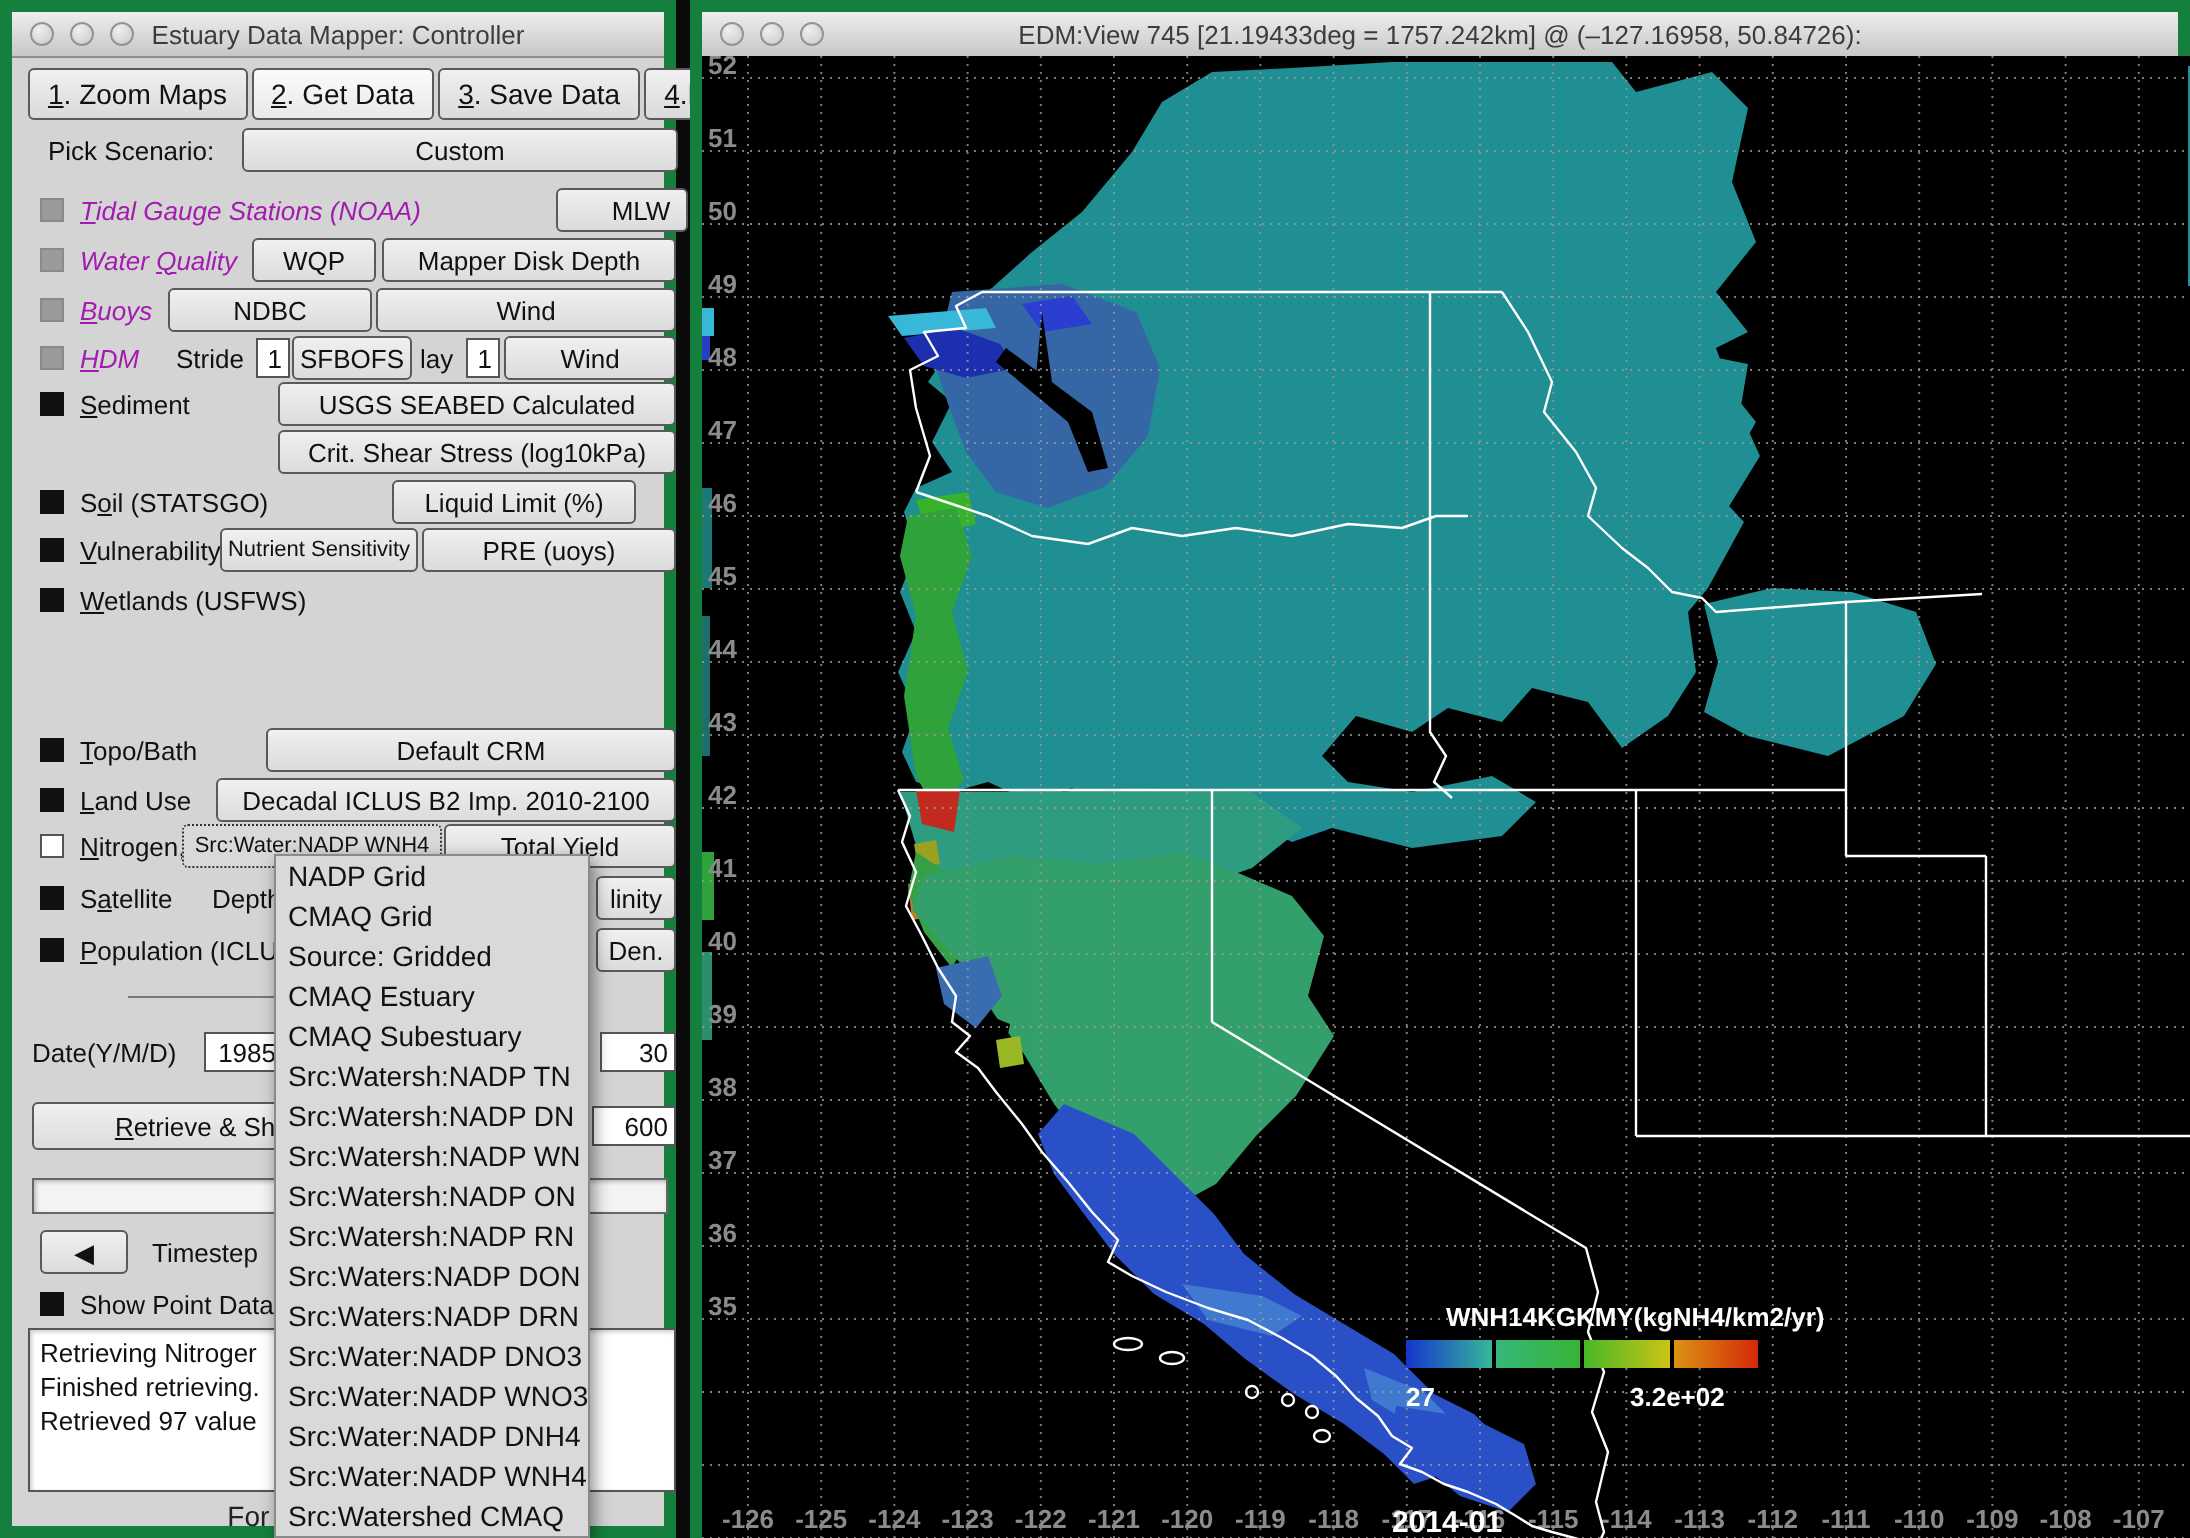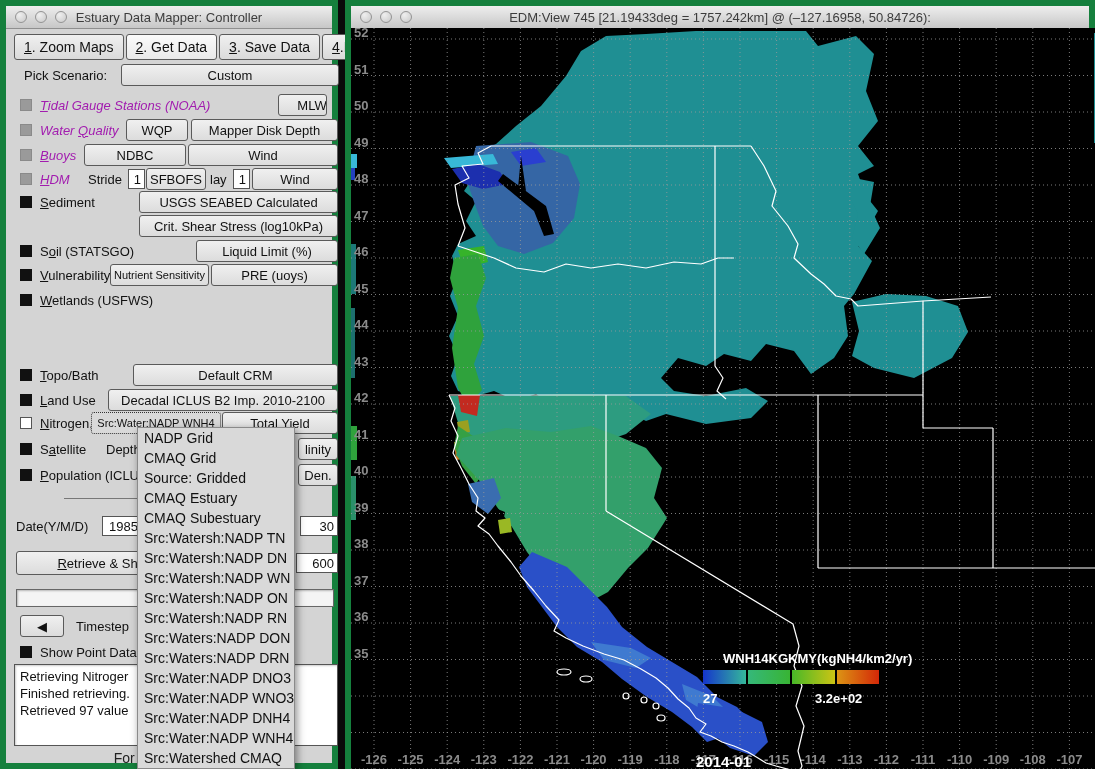--- a/index.html
+++ b/index.html
@@ -91,21 +91,21 @@
     </div>
 
     <div class="crow" style="top:57px;">
       <span class="lbl" style="left:10px">Pick Scenario:</span>
       <div class="tkbtn" style="left:107px;width:218px;">Custom</div>
     </div>
 
     <div class="crow" style="top:87px;">
       <span class="cb disabled"></span>
       <span class="lbl gray"><u>T</u>idal Gauge Stations (NOAA)</span>
-      <div class="tkbtn" style="left:264px;width:49px;padding-left:23px;">MLW</div>
+      <div class="tkbtn" style="left:264px;width:66px;padding-left:23px;">MLW</div>
     </div>
 
     <div class="crow" style="top:112px;">
       <span class="cb disabled"></span>
       <span class="lbl gray">Water <u>Q</u>uality</span>
       <div class="tkbtn" style="left:112px;width:62px;">WQP</div>
       <div class="tkbtn" style="left:177px;width:147px;">Mapper Disk Depth</div>
     </div>
 
     <div class="crow" style="top:137px;">
@@ -131,21 +131,21 @@
       <span class="lbl"><u>S</u>ediment</span>
       <div class="tkbtn" style="left:125px;width:199px;">USGS SEABED Calculated</div>
     </div>
     <div class="crow" style="top:208px;">
       <div class="tkbtn" style="left:125px;width:199px;">Crit. Shear Stress (log10kPa)</div>
     </div>
 
     <div class="crow" style="top:233px;">
       <span class="cb checked"></span>
       <span class="lbl">S<u>o</u>il (STATSGO)</span>
-      <div class="tkbtn" style="left:182px;width:142px;">Liquid Limit (%)</div>
+      <div class="tkbtn" style="left:182px;width:122px;">Liquid Limit (%)</div>
     </div>
 
     <div class="crow" style="top:257px;">
       <span class="cb checked"></span>
       <span class="lbl"><u>V</u>ulnerability</span>
       <div class="tkbtn small" style="left:96px;width:99px;">Nutrient Sensitivity</div>
       <div class="tkbtn" style="left:197px;width:127px;">PRE (uoys)</div>
     </div>
 
     <div class="crow" style="top:282px;">

